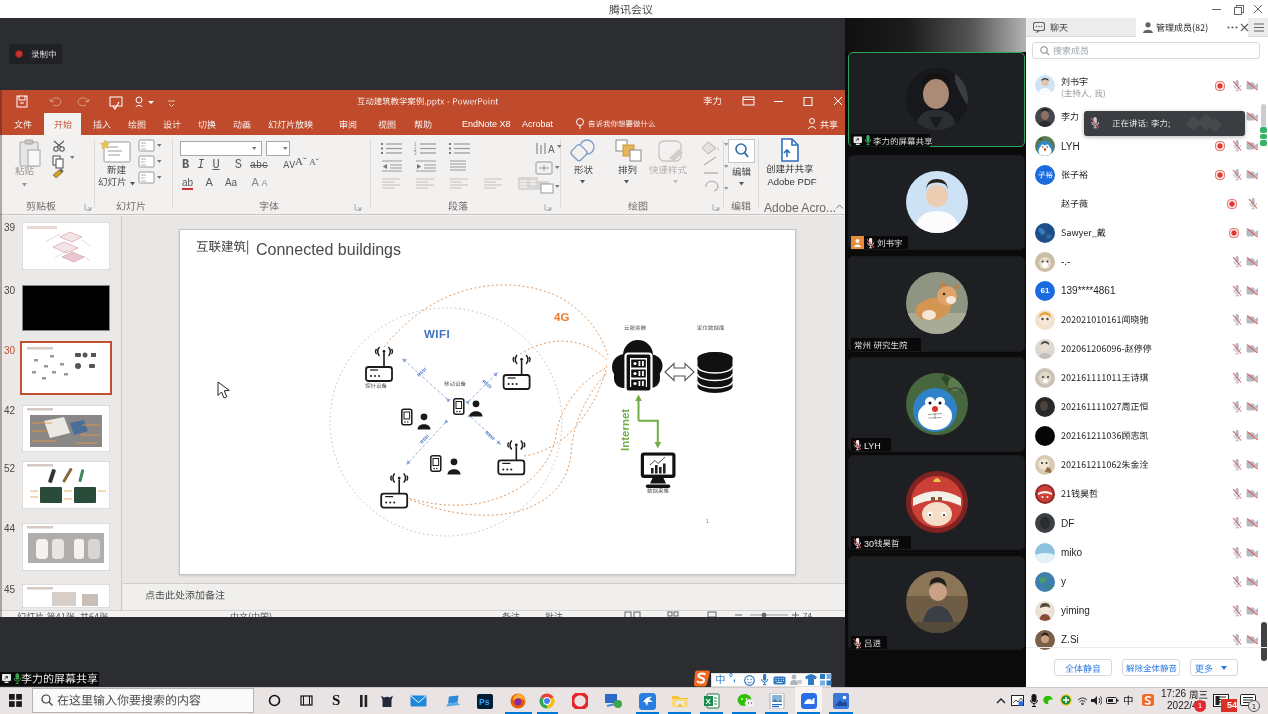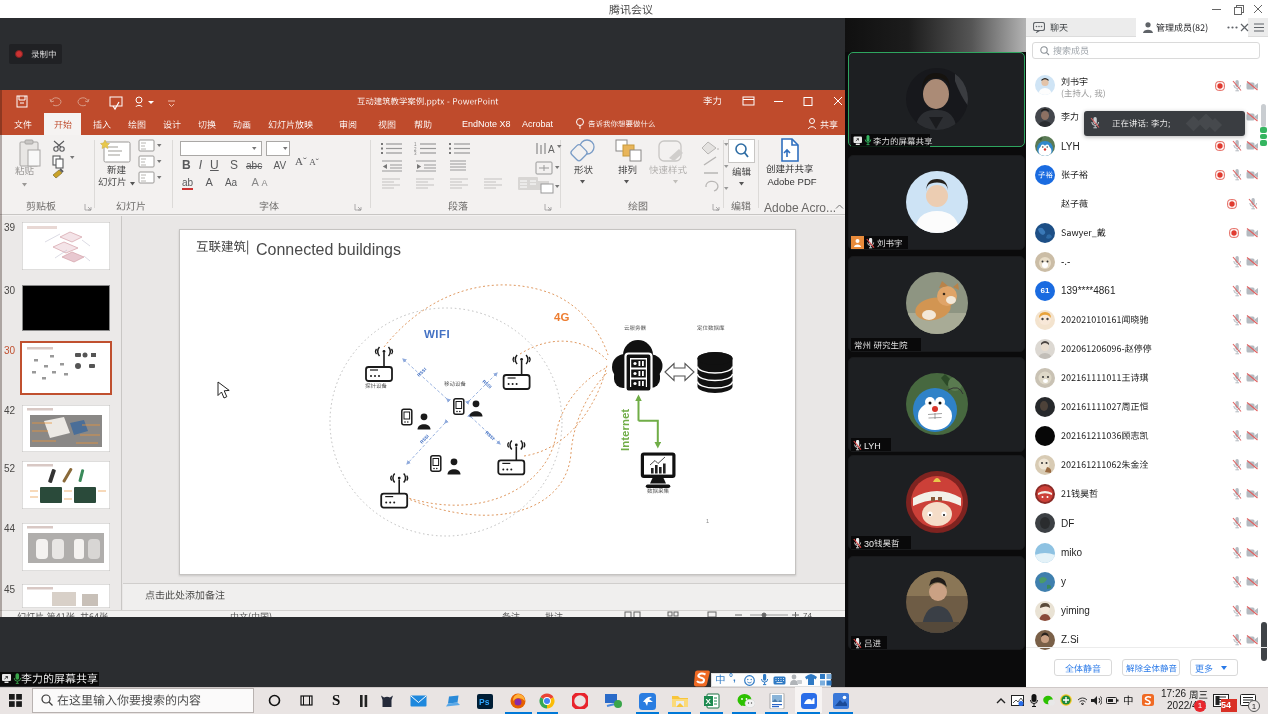--- a/index.html
+++ b/index.html
@@ -378,21 +378,21 @@
   </svg>
 <div class="abs" style="left:180px;top:141px;width:82px;height:15px;background:#fff;border:1px solid #aaa8a6"></div>
 <svg class="abs" style="left:252px;top:147px" width="4.5" height="3">
     <path d="M0 0h4.5L2.25 3z" fill="#777"></path>
   </svg>
 <div class="abs" style="left:266px;top:141px;width:24px;height:15px;background:#fff;border:1px solid #aaa8a6"></div>
 <svg class="abs" style="left:283px;top:147px" width="4.5" height="3">
     <path d="M0 0h4.5L2.25 3z" fill="#777"></path>
   </svg>
 <div class="abs" style="left:295px;top:155px;font-size:11px;color:#58595b;font-family:'Liberation Serif'">Aˇ <span style="font-size:9px">Aˇ</span></div>
-<div class="abs" style="left:182px;top:158px;width:190px;height:16px;font-size:12px;color:#58595b;font-family:Liberation Sans, sans-serif">
+<div class="abs" style="left:182px;top:158px;width:190px;height:16px;font-size:12px;color:#58595b;font-family:Liberation Mono, monospace">
 <b style="margin-right:8px">B</b><i style="margin-right:8px">I</i><span style="text-decoration:underline;margin-right:8px">U</span>
 <span style="margin-right:8px">S</span><span style="font-size:10px;text-decoration:line-through;margin-right:8px">abc</span>
 <span style="font-size:10px">AV</span></div>
 <div class="abs" style="left:182px;top:176px;width:190px;height:16px;font-size:11px;color:#58595b;font-family:Liberation Sans, sans-serif">
 <span style="font-size:10px;border-bottom:2px solid #c33;margin-right:10px">ab</span>
 <span style="margin-right:12px">A</span><span style="font-size:10px;margin-right:12px">Aa</span>
 <span style="color:#888">A</span> <span style="color:#888;font-size:9px">A</span></div>
 <svg class="abs" style="left:380px;top:141px" width="26" height="15">
     <rect x="1" y="2" width="2" height="2" fill="#777"></rect>
     <line x1="6" y1="3" x2="22" y2="3" stroke="#999" stroke-width="1.2"></line>
@@ -2075,21 +2075,21 @@
       </g>
     </g>
   </svg>
 <div class="abs" style="left:1155px;top:700px;width:51px;text-align:right;font-size:10px;color:#1a1a1a;line-height:12px">2022/4/2</div>
 <div class="abs" style="left:1194px;top:700px;width:12px;height:12px;border-radius:50%;background:#e8272d;color:#fff;font-size:8px;text-align:center;line-height:12px">1</div>
 <svg class="abs" style="left:1213px;top:694px" width="20" height="16">
     <rect x="0.5" y="0.5" width="15" height="12" fill="#fff" stroke="#222"></rect>
     <path d="M3 3h10M3 5.5h10M3 8h6" stroke="#222"></path>
     <rect x="2.5" y="2" width="4" height="9" fill="#222"></rect>
   </svg>
-<div class="abs" style="left:1221px;top:699px;width:16px;height:13px;background:#d93025;color:#fff;font-size:9px;font-weight:bold;text-align:left;line-height:13px">54</div>
+<div class="abs" style="left:1221px;top:699px;width:16px;height:13px;background:#d93025;color:#fff;font-size:9px;font-weight:bold;text-align:right;line-height:13px">54</div>
 <svg class="abs" style="left:1240px;top:694px" width="17" height="14">
     <rect x="0.5" y="0.5" width="15" height="11" rx="1" fill="#fff" stroke="#222"></rect>
     <path d="M3 3.5h10M3 6h10M3 8.5h6" stroke="#222"></path>
   </svg>
 <div class="abs" style="left:1248px;top:700px;width:12px;height:12px;border-radius:50%;background:#ece7e6;border:1px solid #555;color:#222;font-size:8px;text-align:center;line-height:12px">1</div>
 <svg class="abs" style="left:693px;top:670px" width="18" height="17">
     <path d="M2 3 Q2 0.5 4.5 0.5 L15 0.5 Q17.5 0.5 16.5 3.5 L14 14 Q13.5 16.5 11 16.5 L3.5 16.5 Q0.5 16.5 1 13.5z" fill="#f06a24"></path>
     <path d="M12.5 4.5 q-4-2 -6.5 0 q-2 2 1.5 3 q4 1 3.5 3 q-0.5 2.5-4 2 q-2 0-3-1.5" stroke="#fff" stroke-width="2" fill="none"></path>
   </svg>
 <div class="abs" style="left:711px;top:673px;width:120px;height:14px;background:#fdfdfd;border:1px solid #e0e0e0"></div>

